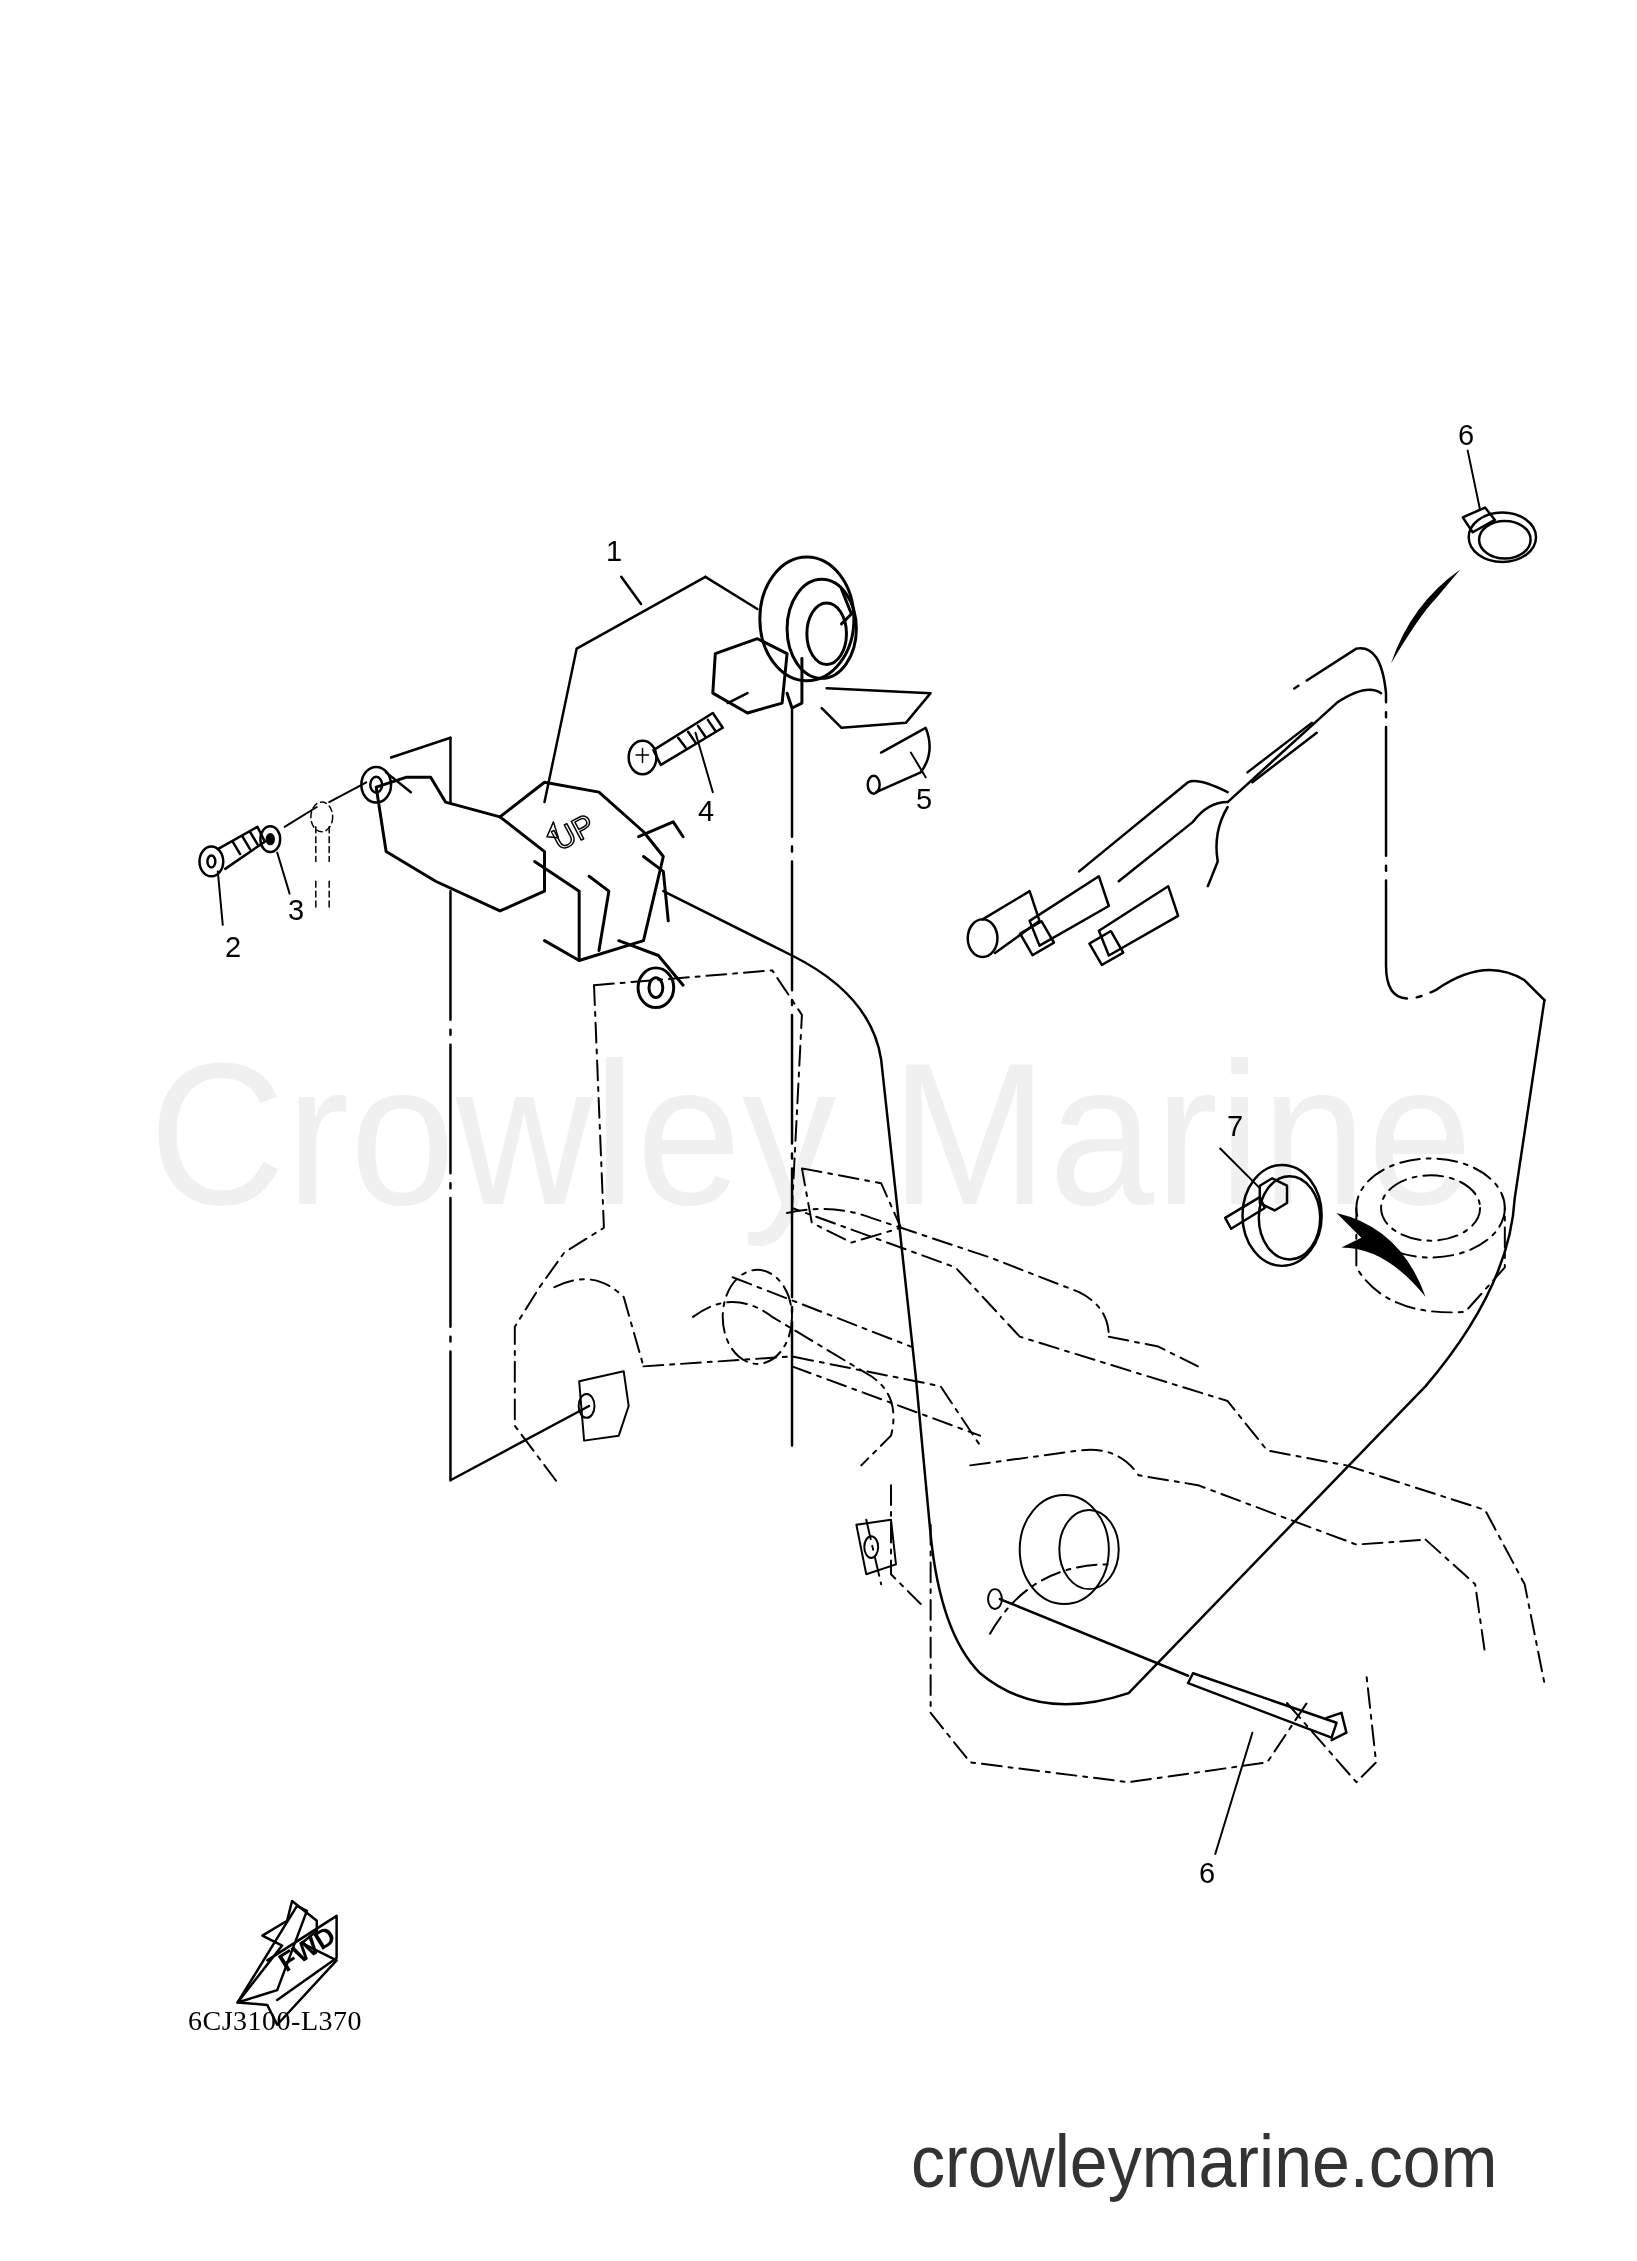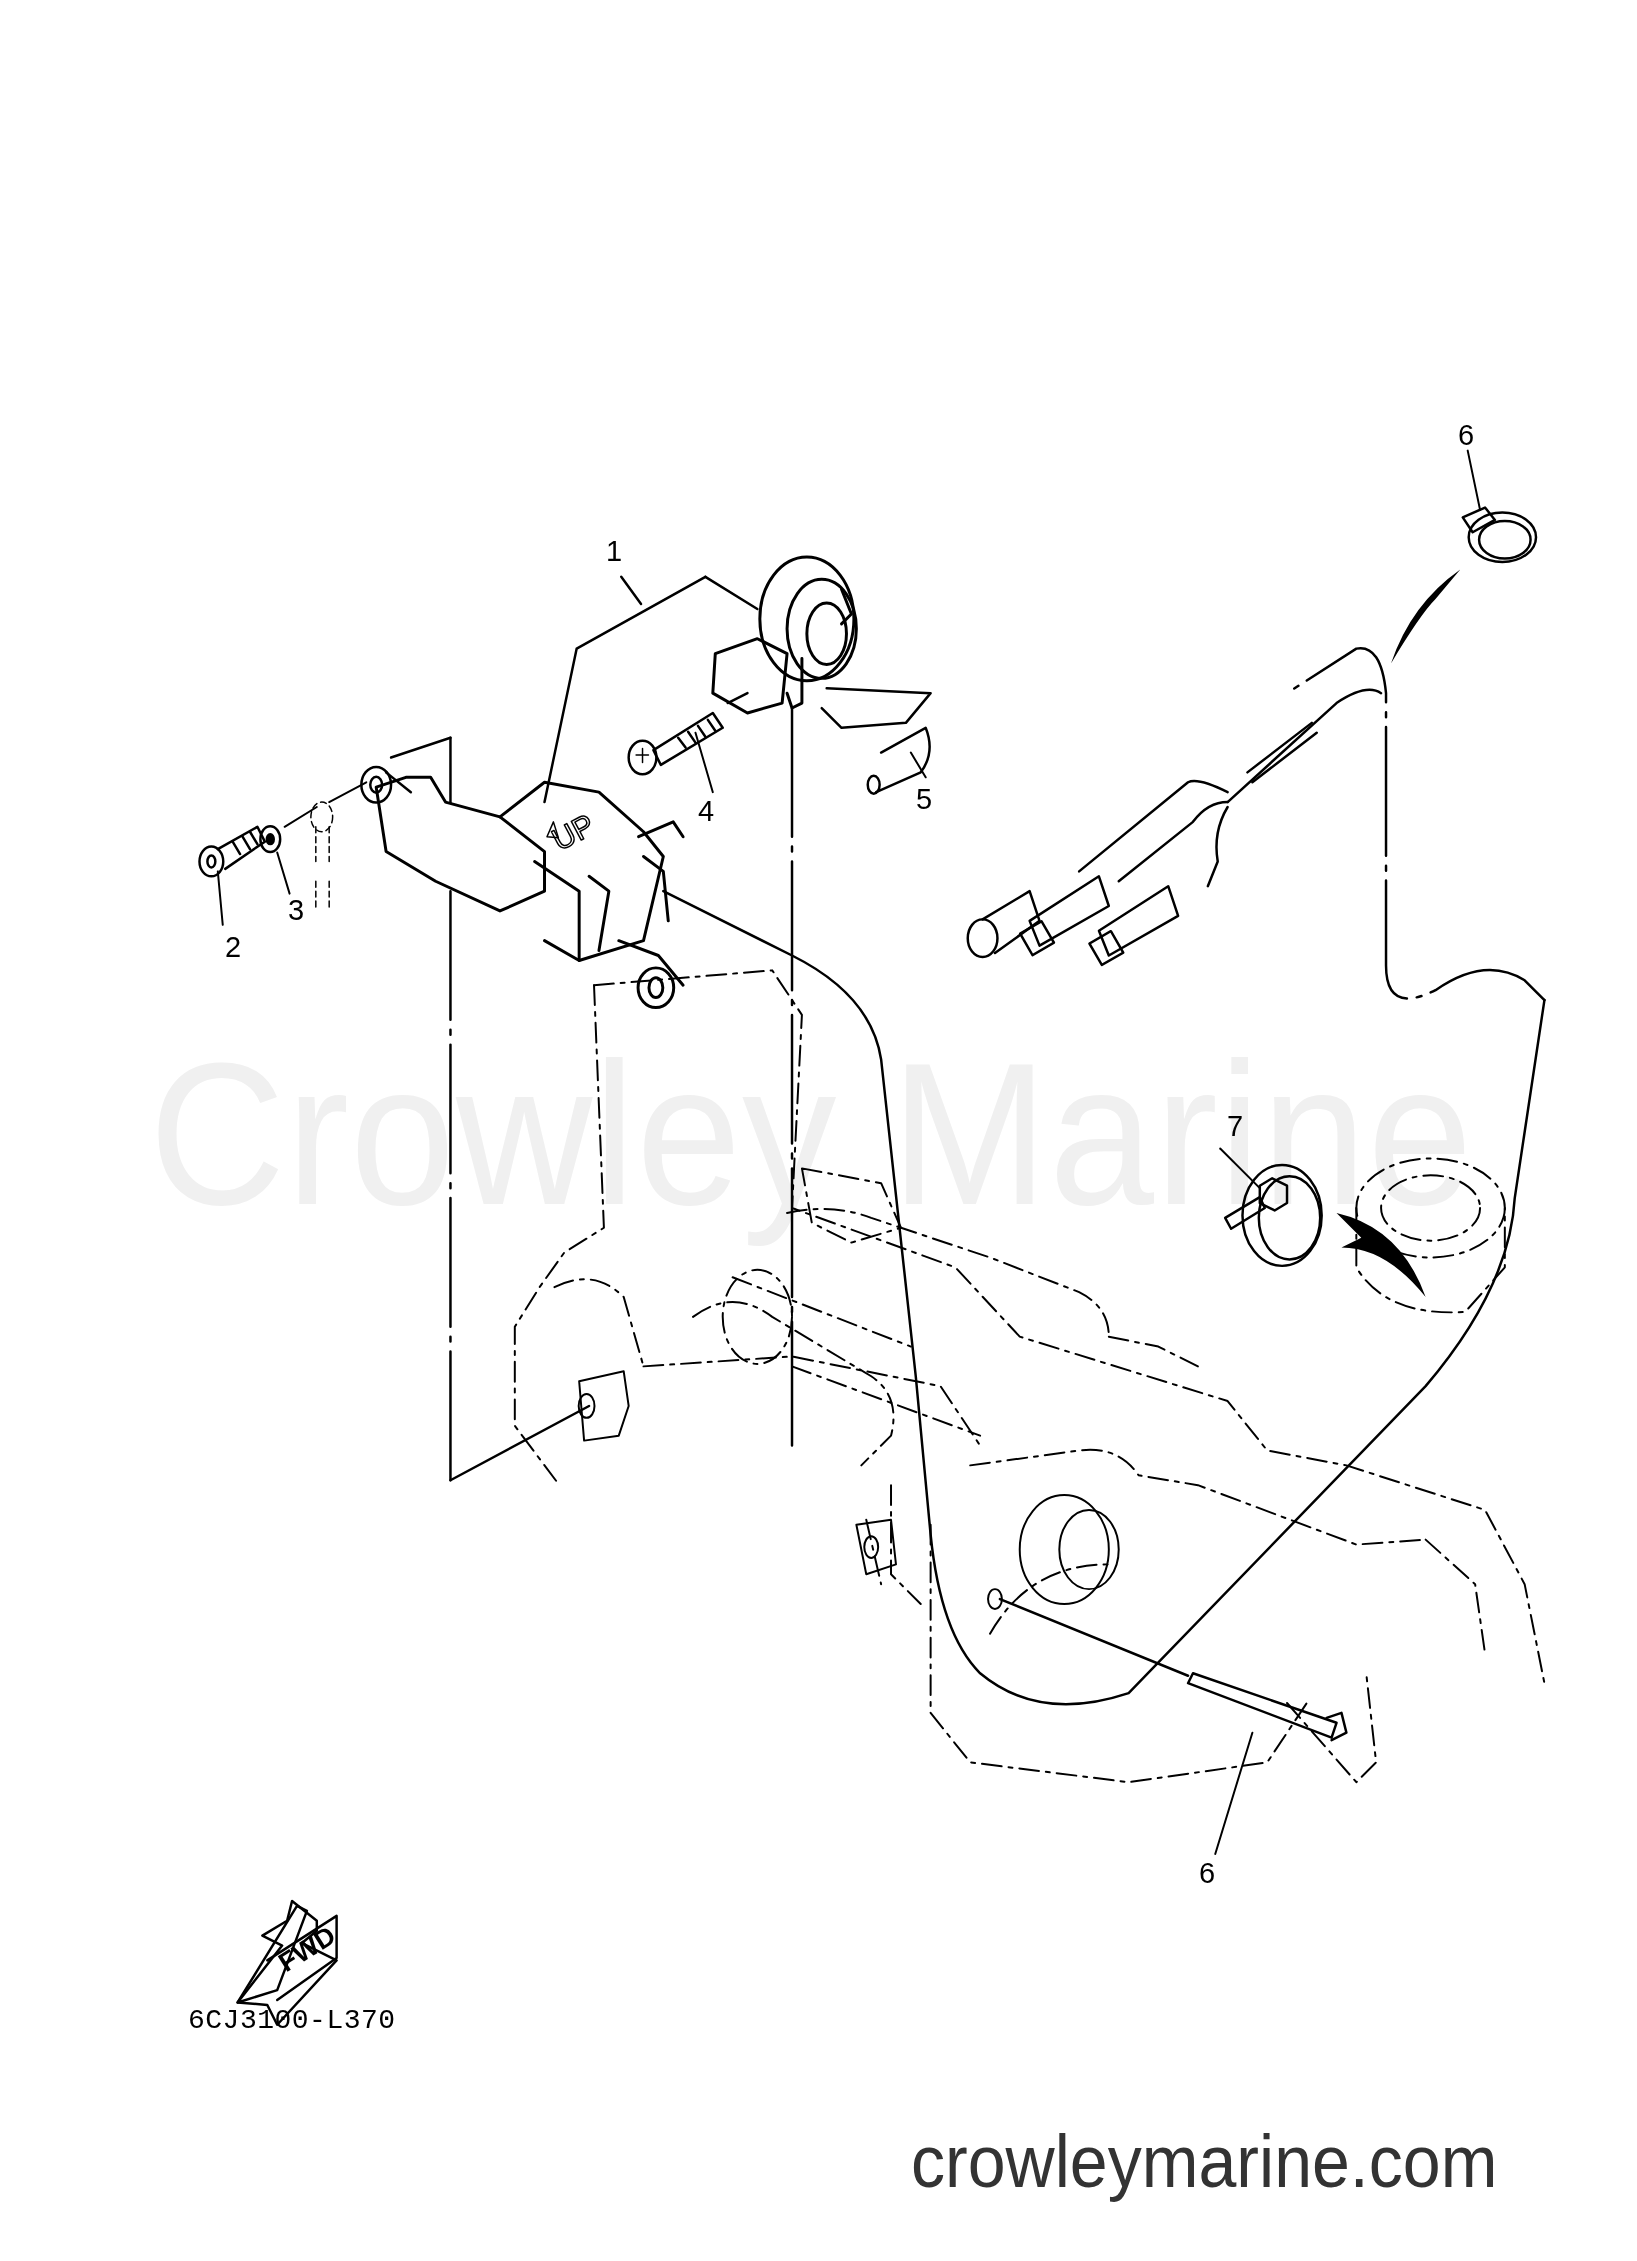--- a/index.html
+++ b/index.html
@@ -10,21 +10,21 @@
     font-family: "Liberation Sans", sans-serif; font-size: 203px; line-height: 208px;
     color: #f0f0f0; white-space: nowrap; letter-spacing: 1px;
     transform: scaleX(0.93); transform-origin: left top;
   }
   .callout {
     position: absolute; font-family: "Liberation Sans", sans-serif;
     font-size: 29px; line-height: 29px; color: #000; text-align: center; width: 30px;
   }
   .figure-code {
     position: absolute; left: 188px; top: 2005px;
-    font-family: Liberation Mono, monospace; font-size: 28px; color: #000;
+    font-family: Liberation Serif, serif; font-size: 28px; color: #000;
     letter-spacing: 0.5px;
   }
   .site-url {
     position: absolute; left: 911px; top: 2119px;
     font-family: "Liberation Sans", sans-serif; font-size: 74px; color: #333333;
     transform: scaleX(0.92); transform-origin: left top; white-space: nowrap;
   }
   svg text { font-family: "Liberation Sans", sans-serif; }
 </style>
 </head>

